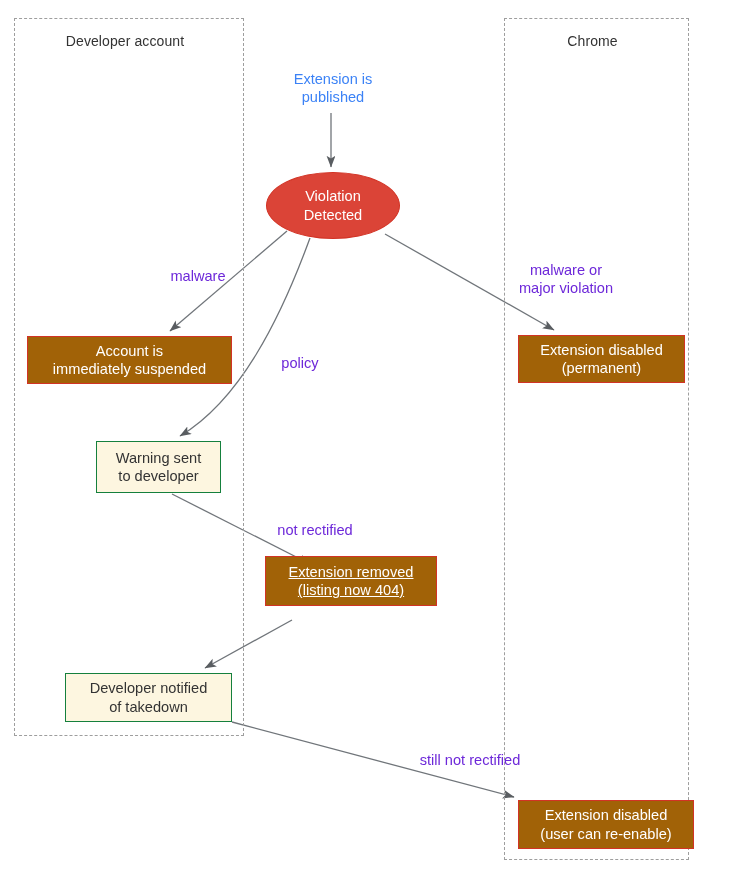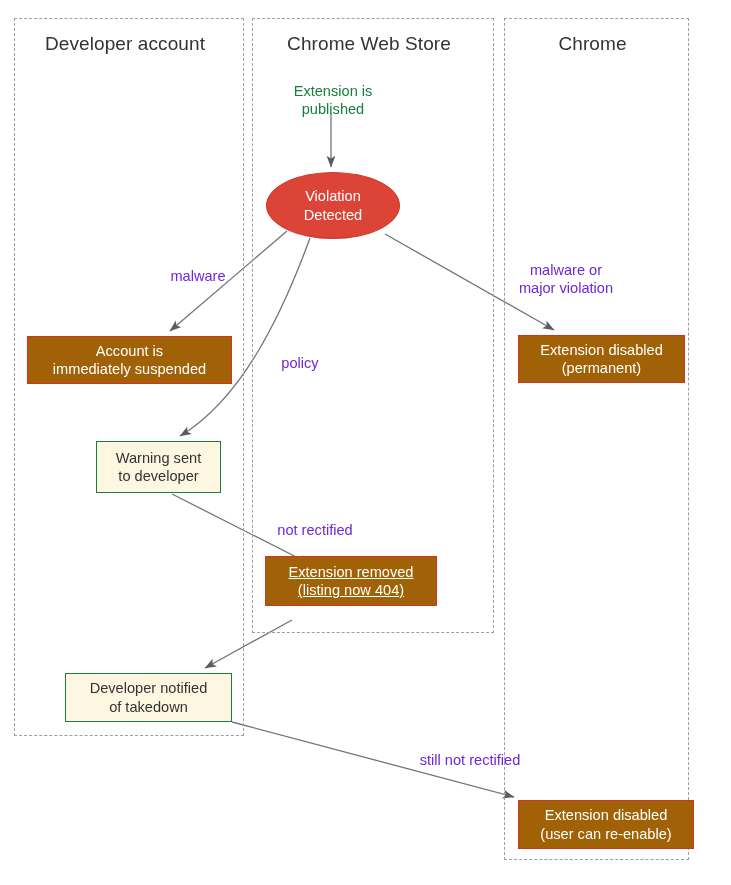--- a/index.html
+++ b/index.html
@@ -25,21 +25,21 @@
     border: 1.4px dashed #9e9e9e;
     box-sizing: border-box;
     background: transparent;
   }
   .lane-title {
     position: absolute;
     left: 0;
     right: 8px;
     top: 14px;
     text-align: center;
-    font-size: 19px;
+    font-size: 14px;
     color: #333333;
     letter-spacing: .1px;
     pointer-events: none;
   }
   
   .node {
     position: absolute;
     box-sizing: border-box;
     display: flex;
     align-items: center;
@@ -69,21 +69,21 @@
   .edge-label,
   .start-label {
     position: absolute;
     text-align: center;
     font-size: 14.6px;
     color: #6d28d9;
     line-height: 1.26;
     white-space: pre-line;
     pointer-events: none;
   }
-  .start-label { color: #15803d; margin-top: 12px; }
+  .start-label { color: #3b82f6; }
   
   #edges {
     position: absolute;
     left: 0;
     top: 0;
     width: 731px;
     height: 885px;
     pointer-events: none;
   }
   .edge-path {
@@ -110,23 +110,20 @@
         <path d="M 385,234 L 554,330" class="edge-path" marker-end="url(#arrow)"></path>
         <path d="M 172,494 L 310,564" class="edge-path" marker-end="url(#arrow)"></path>
         <path d="M 292,620 L 205,668" class="edge-path" marker-end="url(#arrow)"></path>
         <path d="M 232,722 L 514,797" class="edge-path" marker-end="url(#arrow)"></path>
       </g>
   </svg>
 
   <div class="lane" style="left: 14px; top: 18px; width: 230px; height: 718px;">
     <div class="lane-title">Developer account</div>
   </div>
-  <div class="lane" style="left: 252px; top: 18px; width: 242px; height: 615px;">
-    <div class="lane-title">Chrome Web Store</div>
-  </div>
   <div class="lane" style="left: 504px; top: 18px; width: 185px; height: 842px;">
     <div class="lane-title">Chrome</div>
   </div>
 
   <div class="start-label" style="left: 266px; top: 70px; width: 134px;">Extension is
 published</div>
 
   <div class="node node-ellipse" style="left: 266px; top: 172px; width: 134px; height: 67px;">Violation
 Detected</div>
   <div class="node node-red" style="left: 27px; top: 336px; width: 205px; height: 48px;">Account is

